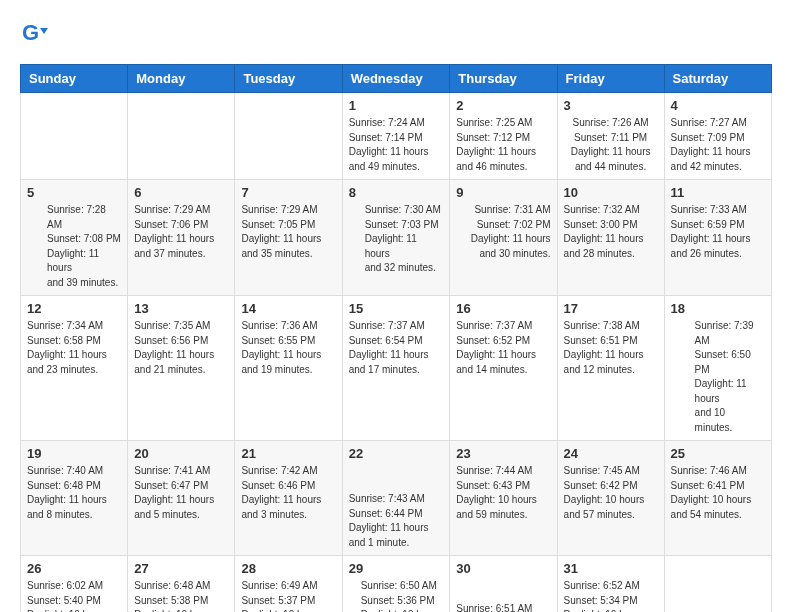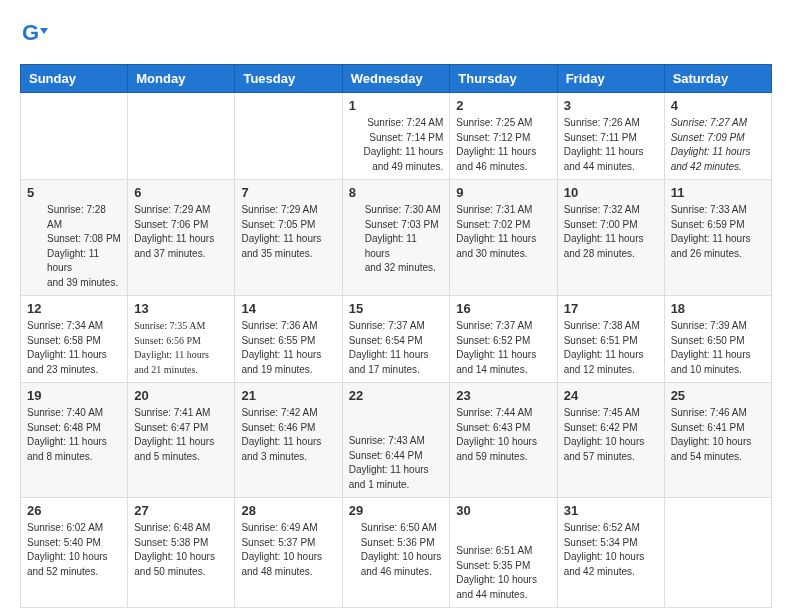--- a/index.html
+++ b/index.html
@@ -119,42 +119,42 @@
         <th>Saturday</th>
       </tr>
   </thead>
   <tbody id="calendar-body">
   <tr>
         <td class="empty-cell"></td>
         <td class="empty-cell"></td>
         <td class="empty-cell"></td>
         <td>
           <span class="day-number">1</span>
-          <div class="day-info" style="white-space: pre-line; text-align: right;">Sunrise: 7:24 AM
+          <div class="day-info" style="white-space: pre-line;">Sunrise: 7:24 AM
 Sunset: 7:14 PM
 Daylight: 11 hours
 and 49 minutes.</div>
         </td>
         <td>
           <span class="day-number">2</span>
           <div class="day-info" style="white-space: pre-line;">Sunrise: 7:25 AM
 Sunset: 7:12 PM
 Daylight: 11 hours
 and 46 minutes.</div>
         </td>
         <td>
           <span class="day-number">3</span>
-          <div class="day-info" style="white-space: pre-line;">Sunrise: 7:26 AM
+          <div class="day-info" style="white-space: pre-line; text-align: center;">Sunrise: 7:26 AM
 Sunset: 7:11 PM
 Daylight: 11 hours
 and 44 minutes.</div>
         </td>
         <td>
           <span class="day-number">4</span>
-          <div class="day-info" style="white-space: pre-line; font-style: italic;">Sunrise: 7:27 AM
+          <div class="day-info" style="white-space: pre-line;">Sunrise: 7:27 AM
 Sunset: 7:09 PM
 Daylight: 11 hours
 and 42 minutes.</div>
         </td>
       </tr>
       <tr>
         <td>
           <span class="day-number">5</span>
           <div class="day-info" style="white-space: pre-line; margin-left: 20px;">Sunrise: 7:28 AM
 Sunset: 7:08 PM
@@ -177,29 +177,29 @@
         </td>
         <td>
           <span class="day-number">8</span>
           <div class="day-info" style="white-space: pre-line; margin-left: 16px;">Sunrise: 7:30 AM
 Sunset: 7:03 PM
 Daylight: 11 hours
 and 32 minutes.</div>
         </td>
         <td>
           <span class="day-number">9</span>
-          <div class="day-info" style="white-space: pre-line;">Sunrise: 7:31 AM
+          <div class="day-info" style="white-space: pre-line; text-align: right;">Sunrise: 7:31 AM
 Sunset: 7:02 PM
 Daylight: 11 hours
 and 30 minutes.</div>
         </td>
         <td>
           <span class="day-number">10</span>
           <div class="day-info" style="white-space: pre-line;">Sunrise: 7:32 AM
-Sunset: 7:00 PM
+Sunset: 3:00 PM
 Daylight: 11 hours
 and 28 minutes.</div>
         </td>
         <td>
           <span class="day-number">11</span>
           <div class="day-info" style="white-space: pre-line;">Sunrise: 7:33 AM
 Sunset: 6:59 PM
 Daylight: 11 hours
 and 26 minutes.</div>
         </td>
@@ -207,21 +207,21 @@
       <tr>
         <td>
           <span class="day-number">12</span>
           <div class="day-info" style="white-space: pre-line;">Sunrise: 7:34 AM
 Sunset: 6:58 PM
 Daylight: 11 hours
 and 23 minutes.</div>
         </td>
         <td>
           <span class="day-number">13</span>
-          <div class="day-info" style="white-space: pre-line; font-family: Liberation Serif, serif;">Sunrise: 7:35 AM
+          <div class="day-info" style="white-space: pre-line;">Sunrise: 7:35 AM
 Sunset: 6:56 PM
 Daylight: 11 hours
 and 21 minutes.</div>
         </td>
         <td>
           <span class="day-number">14</span>
           <div class="day-info" style="white-space: pre-line;">Sunrise: 7:36 AM
 Sunset: 6:55 PM
 Daylight: 11 hours
 and 19 minutes.</div>
@@ -242,21 +242,21 @@
         </td>
         <td>
           <span class="day-number">17</span>
           <div class="day-info" style="white-space: pre-line;">Sunrise: 7:38 AM
 Sunset: 6:51 PM
 Daylight: 11 hours
 and 12 minutes.</div>
         </td>
         <td>
           <span class="day-number">18</span>
-          <div class="day-info" style="white-space: pre-line;">Sunrise: 7:39 AM
+          <div class="day-info" style="white-space: pre-line; margin-left: 24px;">Sunrise: 7:39 AM
 Sunset: 6:50 PM
 Daylight: 11 hours
 and 10 minutes.</div>
         </td>
       </tr>
       <tr>
         <td>
           <span class="day-number">19</span>
           <div class="day-info" style="white-space: pre-line;">Sunrise: 7:40 AM
 Sunset: 6:48 PM

